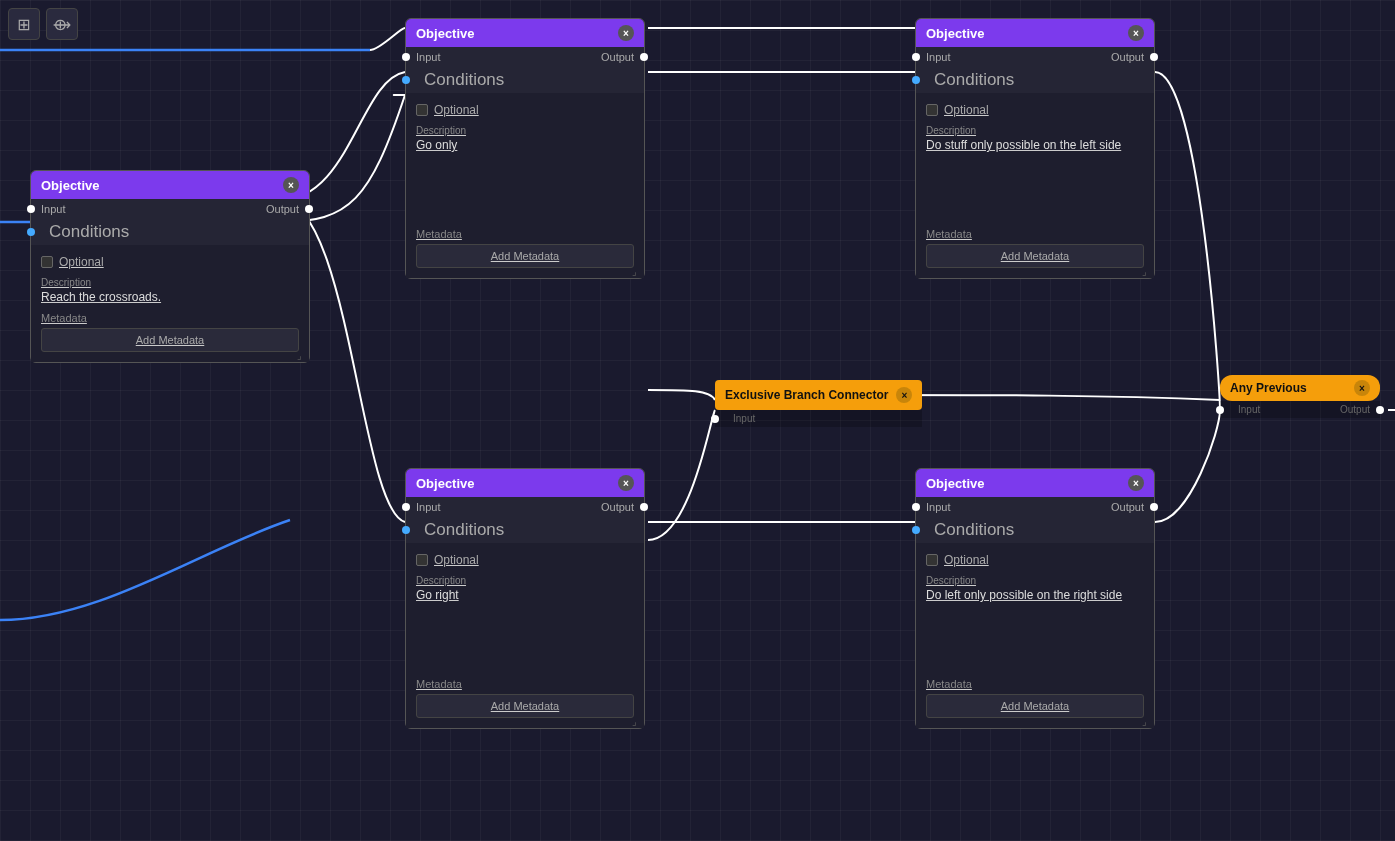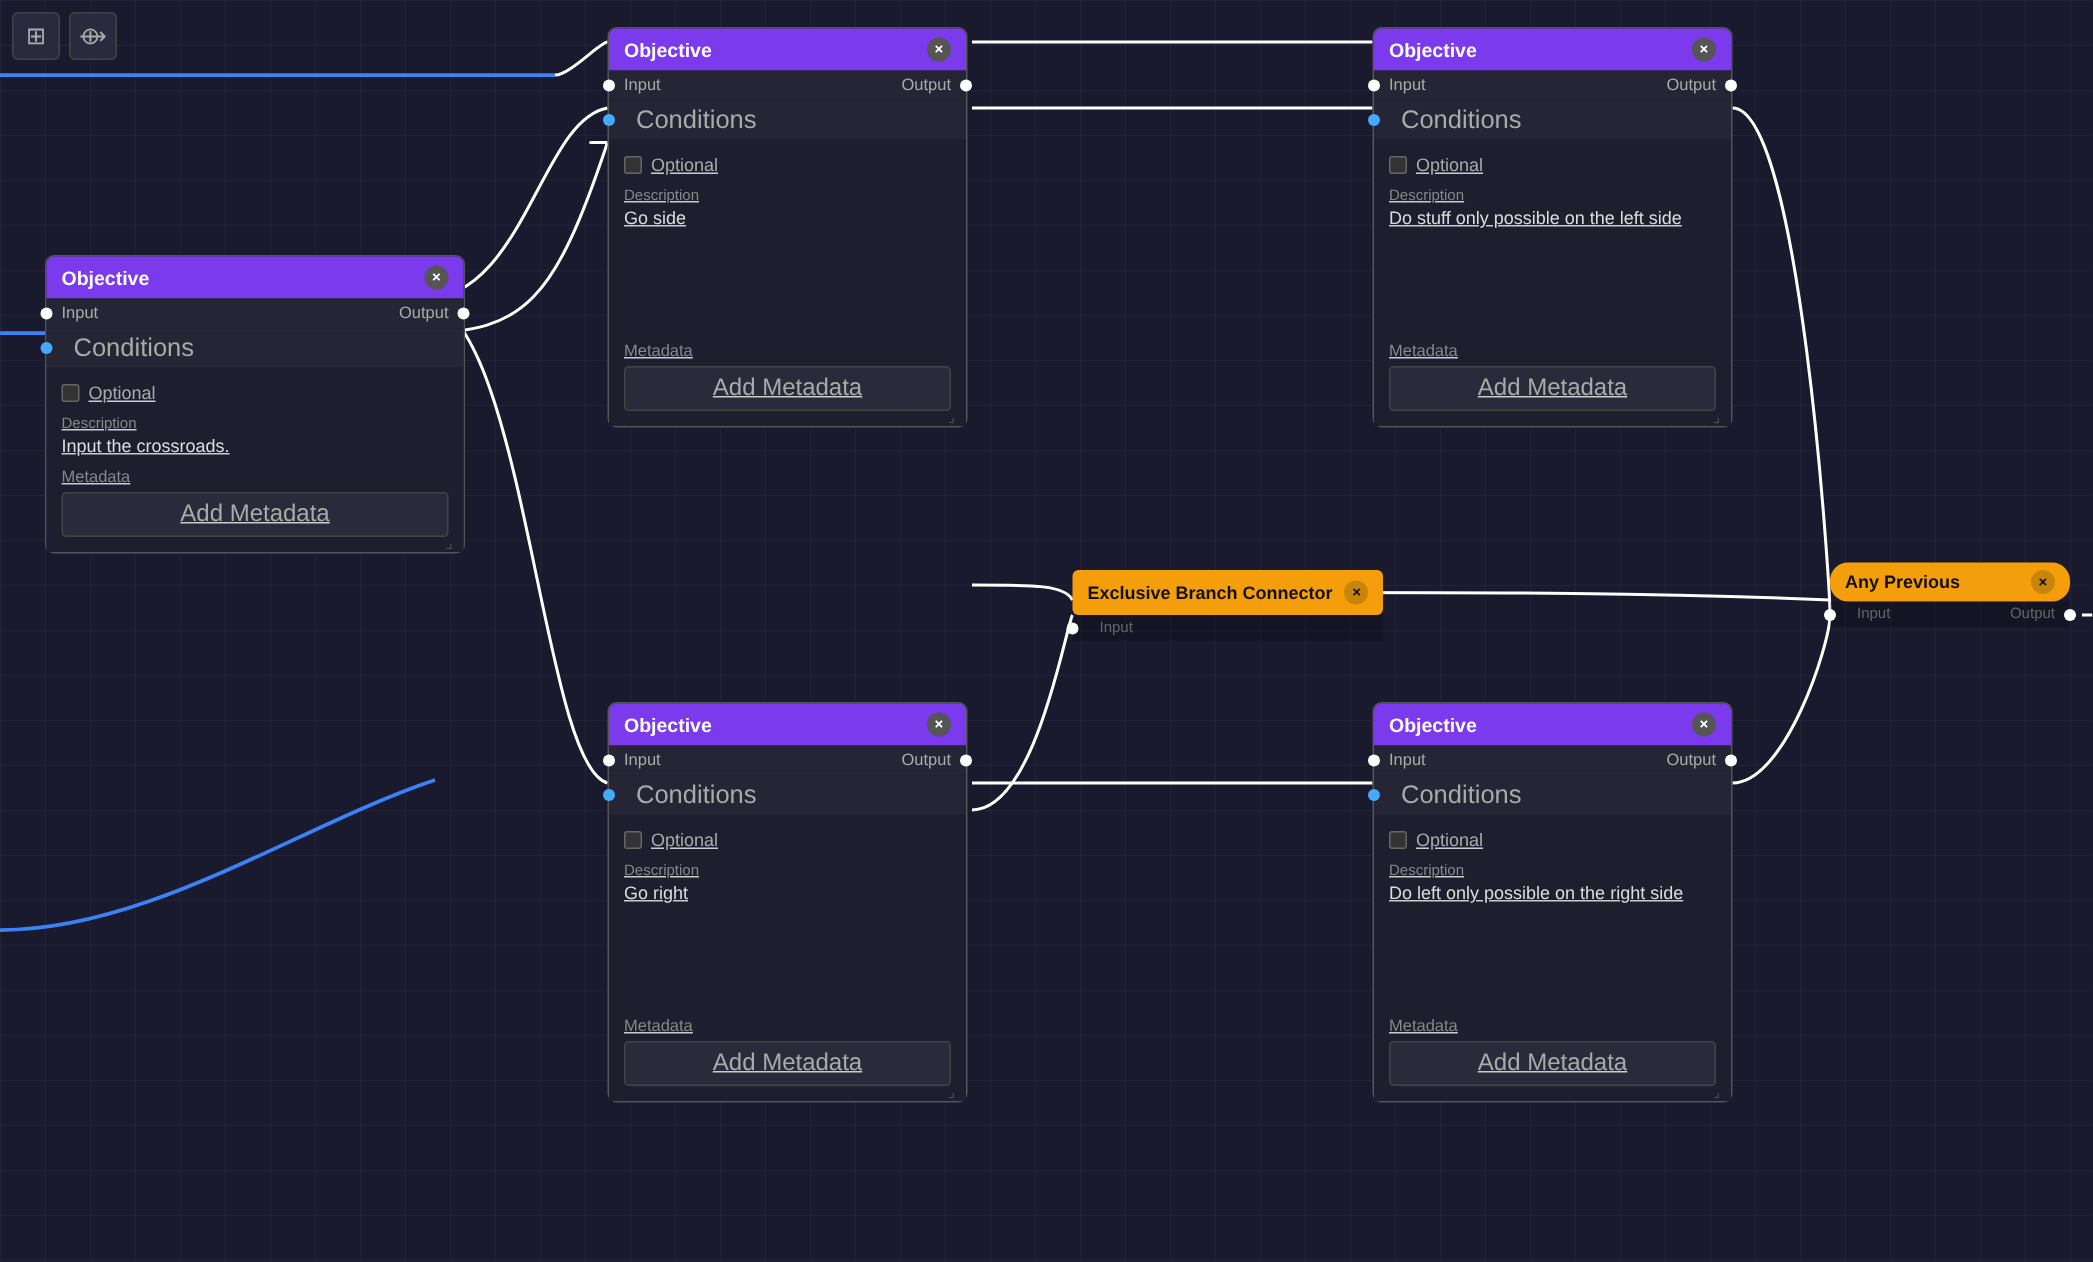--- a/index.html
+++ b/index.html
@@ -147,21 +147,21 @@
       color: #888;
       margin-bottom: 4px;
     }
     .add-metadata-btn {
       width: 100%;
       padding: 5px;
       background: #2a2a3a;
       border: 1px solid #444;
       border-radius: 3px;
       color: #aaa;
-      font-size: 16px;
+      font-size: 11px;
       text-align: center;
       cursor: pointer;
     }
     .node-resize {
       position: absolute;
       bottom: 2px;
       right: 2px;
       width: 10px;
       height: 10px;
       color: #555;
@@ -226,21 +226,21 @@
   <div class="conditions-row">
     <div class="port-dot port-cond"></div>
     <span style="margin-left:8px;">Conditions</span>
   </div>
   <div class="node-body">
     <div class="optional-row">
       <div class="checkbox"></div>
       <span>Optional</span>
     </div>
     <div class="field-label">Description</div>
-    <div class="field-value">Input the crossroads.</div>
+    <div class="field-value">Reach the crossroads.</div>
     <div class="metadata-section">
       <div class="metadata-label">Metadata</div>
       <div class="add-metadata-btn">Add Metadata</div>
     </div>
   </div>
   <div class="node-resize">⌟</div>
 </div>
 
 <div class="node node-objective" style="left:405px; top:18px; width:240px; position:absolute; z-index:10; border-radius:6px; border:1px solid #555; background:#1e1e2e;">
   <div class="node-header">
@@ -256,21 +256,21 @@
   <div class="conditions-row">
     <div class="port-dot port-cond"></div>
     <span style="margin-left:8px;">Conditions</span>
   </div>
   <div class="node-body">
     <div class="optional-row">
       <div class="checkbox"></div>
       <span>Optional</span>
     </div>
     <div class="field-label">Description</div>
-    <div class="field-value">Go side</div>
+    <div class="field-value">Go only</div>
     <div style="height:60px;"></div>
     <div class="metadata-section">
       <div class="metadata-label">Metadata</div>
       <div class="add-metadata-btn">Add Metadata</div>
     </div>
   </div>
   <div class="node-resize">⌟</div>
 </div>
 
 <div class="node node-objective" style="left:915px; top:18px; width:240px; position:absolute; z-index:10; border-radius:6px; border:1px solid #555; background:#1e1e2e;">

